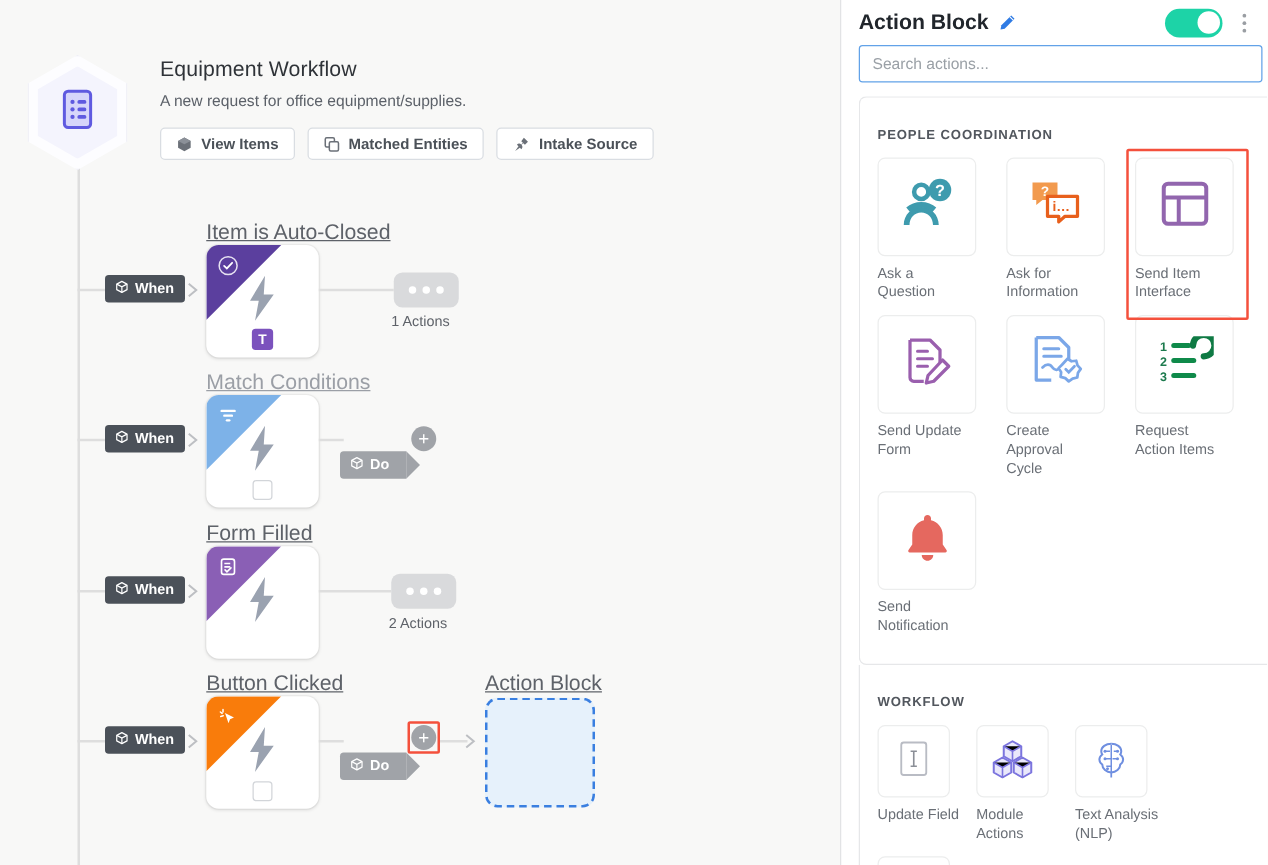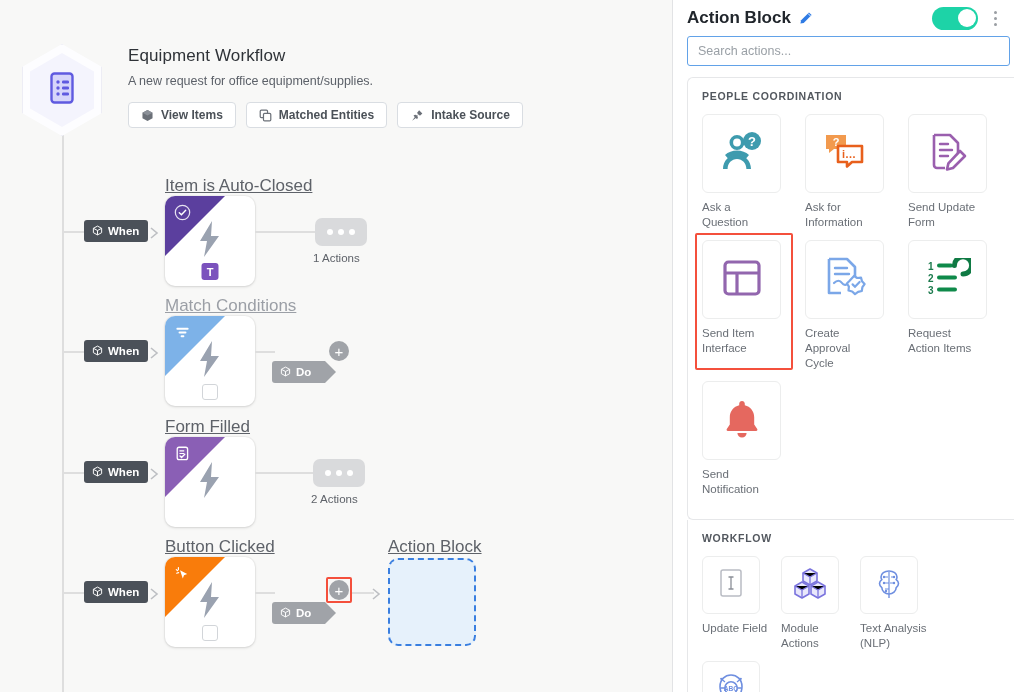--- a/index.html
+++ b/index.html
@@ -164,21 +164,21 @@
     display: flex; align-items: center; padding: 0 10px;
     font-size: 12.5px; color: #9aa0a6; background: #fff;
   }
   .search-box input {
     border: 0; outline: 0; width: 100%; font-size: 12.5px;
     font-family: Liberation Sans, sans-serif; color: #3c4046; background: transparent;
   }
   .search-box input::placeholder { color: #9aa0a6; }
 
   .sections { margin-top: 11px; padding-left: 14px; }
-  .section { border: 1px solid #e6e7e9; border-right: 0; border-radius: 6px 0 0 6px; padding: 12px 0 12px 14px; }
+  .section { border: 1px solid #e6e7e9; border-right: 0; border-radius: 6px 0 0 6px; padding: 24px 0 12px 14px; }
   .section + .section { margin-top: 0; border-top: 0; border-radius: 0; }
   .section-title {
     font-size: 10.5px; letter-spacing: .7px; font-weight: bold; color: #52575e;
     text-transform: uppercase; margin-bottom: 12px;
   }
   .grid { display: flex; flex-wrap: wrap; gap: 0; }
   .card {
     width: 103px; margin-bottom: 10px; cursor: pointer;
   }
   .card-box {
@@ -514,44 +514,44 @@
                   <path d="M4 3h20v14H12l-5 4v-4H4Z" fill="#f29a4e"></path>
                   <text x="14" y="13.5" font-size="11" font-weight="bold" fill="#fff" text-anchor="middle" font-family="Liberation Sans, sans-serif">?</text>
                   <path d="M16 14h24v16H30l-5 4.5V30h-9Z" fill="#fff" stroke="#e8601c" stroke-width="2.6" stroke-linejoin="round"></path>
                   <text x="27" y="26" font-size="11" font-weight="bold" fill="#e8601c" text-anchor="middle" font-family="Liberation Sans, sans-serif">i…</text>
                 </svg>
               </span>
             </div>
             <div class="card-label">Ask for Information</div>
           </div>
 
+          <div class="card sel-outline">
+            <div class="card-box">
+              <span>
+                <svg width="40" height="38" viewBox="0 0 40 38">
+                  <rect x="3" y="3" width="34" height="32" rx="3.5" fill="none" stroke="#9266ae" stroke-width="3.2"></rect>
+                  <path d="M3 14h34M15 14v21" stroke="#9266ae" stroke-width="3.2"></path>
+                </svg>
+              </span>
+            </div>
+            <div class="card-label">Send Item Interface</div>
+          </div>
+
           <div class="card">
             <div class="card-box">
               <span>
                 <svg width="42" height="42" viewBox="0 0 42 42">
                   <path d="M7 4h16l8 8v10" fill="none" stroke="#9a5fae" stroke-width="2.6" stroke-linejoin="round"></path>
                   <path d="M7 4v30c0 1.6 1.3 3 3 3h8" fill="none" stroke="#9a5fae" stroke-width="2.6" stroke-linejoin="round"></path>
                   <path d="M13 13h8M13 19h12M13 25h8" stroke="#9a5fae" stroke-width="2.4" stroke-linecap="round"></path>
                   <path d="M33 20 38 25 26 37l-6 1.4 1.4-6Z" fill="none" stroke="#9a5fae" stroke-width="2.6" stroke-linejoin="round"></path>
                 </svg>
               </span>
             </div>
             <div class="card-label">Send Update Form</div>
-          </div>
-
-          <div class="card sel-outline">
-            <div class="card-box">
-              <span>
-                <svg width="40" height="38" viewBox="0 0 40 38">
-                  <rect x="3" y="3" width="34" height="32" rx="3.5" fill="none" stroke="#9266ae" stroke-width="3.2"></rect>
-                  <path d="M3 14h34M15 14v21" stroke="#9266ae" stroke-width="3.2"></path>
-                </svg>
-              </span>
-            </div>
-            <div class="card-label">Send Item Interface</div>
           </div>
 
           <div class="card">
             <div class="card-box">
               <span>
                 <svg width="44" height="44" viewBox="0 0 44 44">
                   <path d="M6 3h18l8 8v12" fill="none" stroke="#7ba7e8" stroke-width="2.6" stroke-linejoin="round"></path>
                   <path d="M6 3v34h12" fill="none" stroke="#7ba7e8" stroke-width="2.6" stroke-linejoin="round"></path>
                   <path d="M12 12h12M12 18h14" stroke="#7ba7e8" stroke-width="2.4" stroke-linecap="round"></path>
                   <path d="M11 27c3-3 6-3 8 0s5 2 6 0" fill="none" stroke="#7ba7e8" stroke-width="2.2" stroke-linecap="round"></path>

